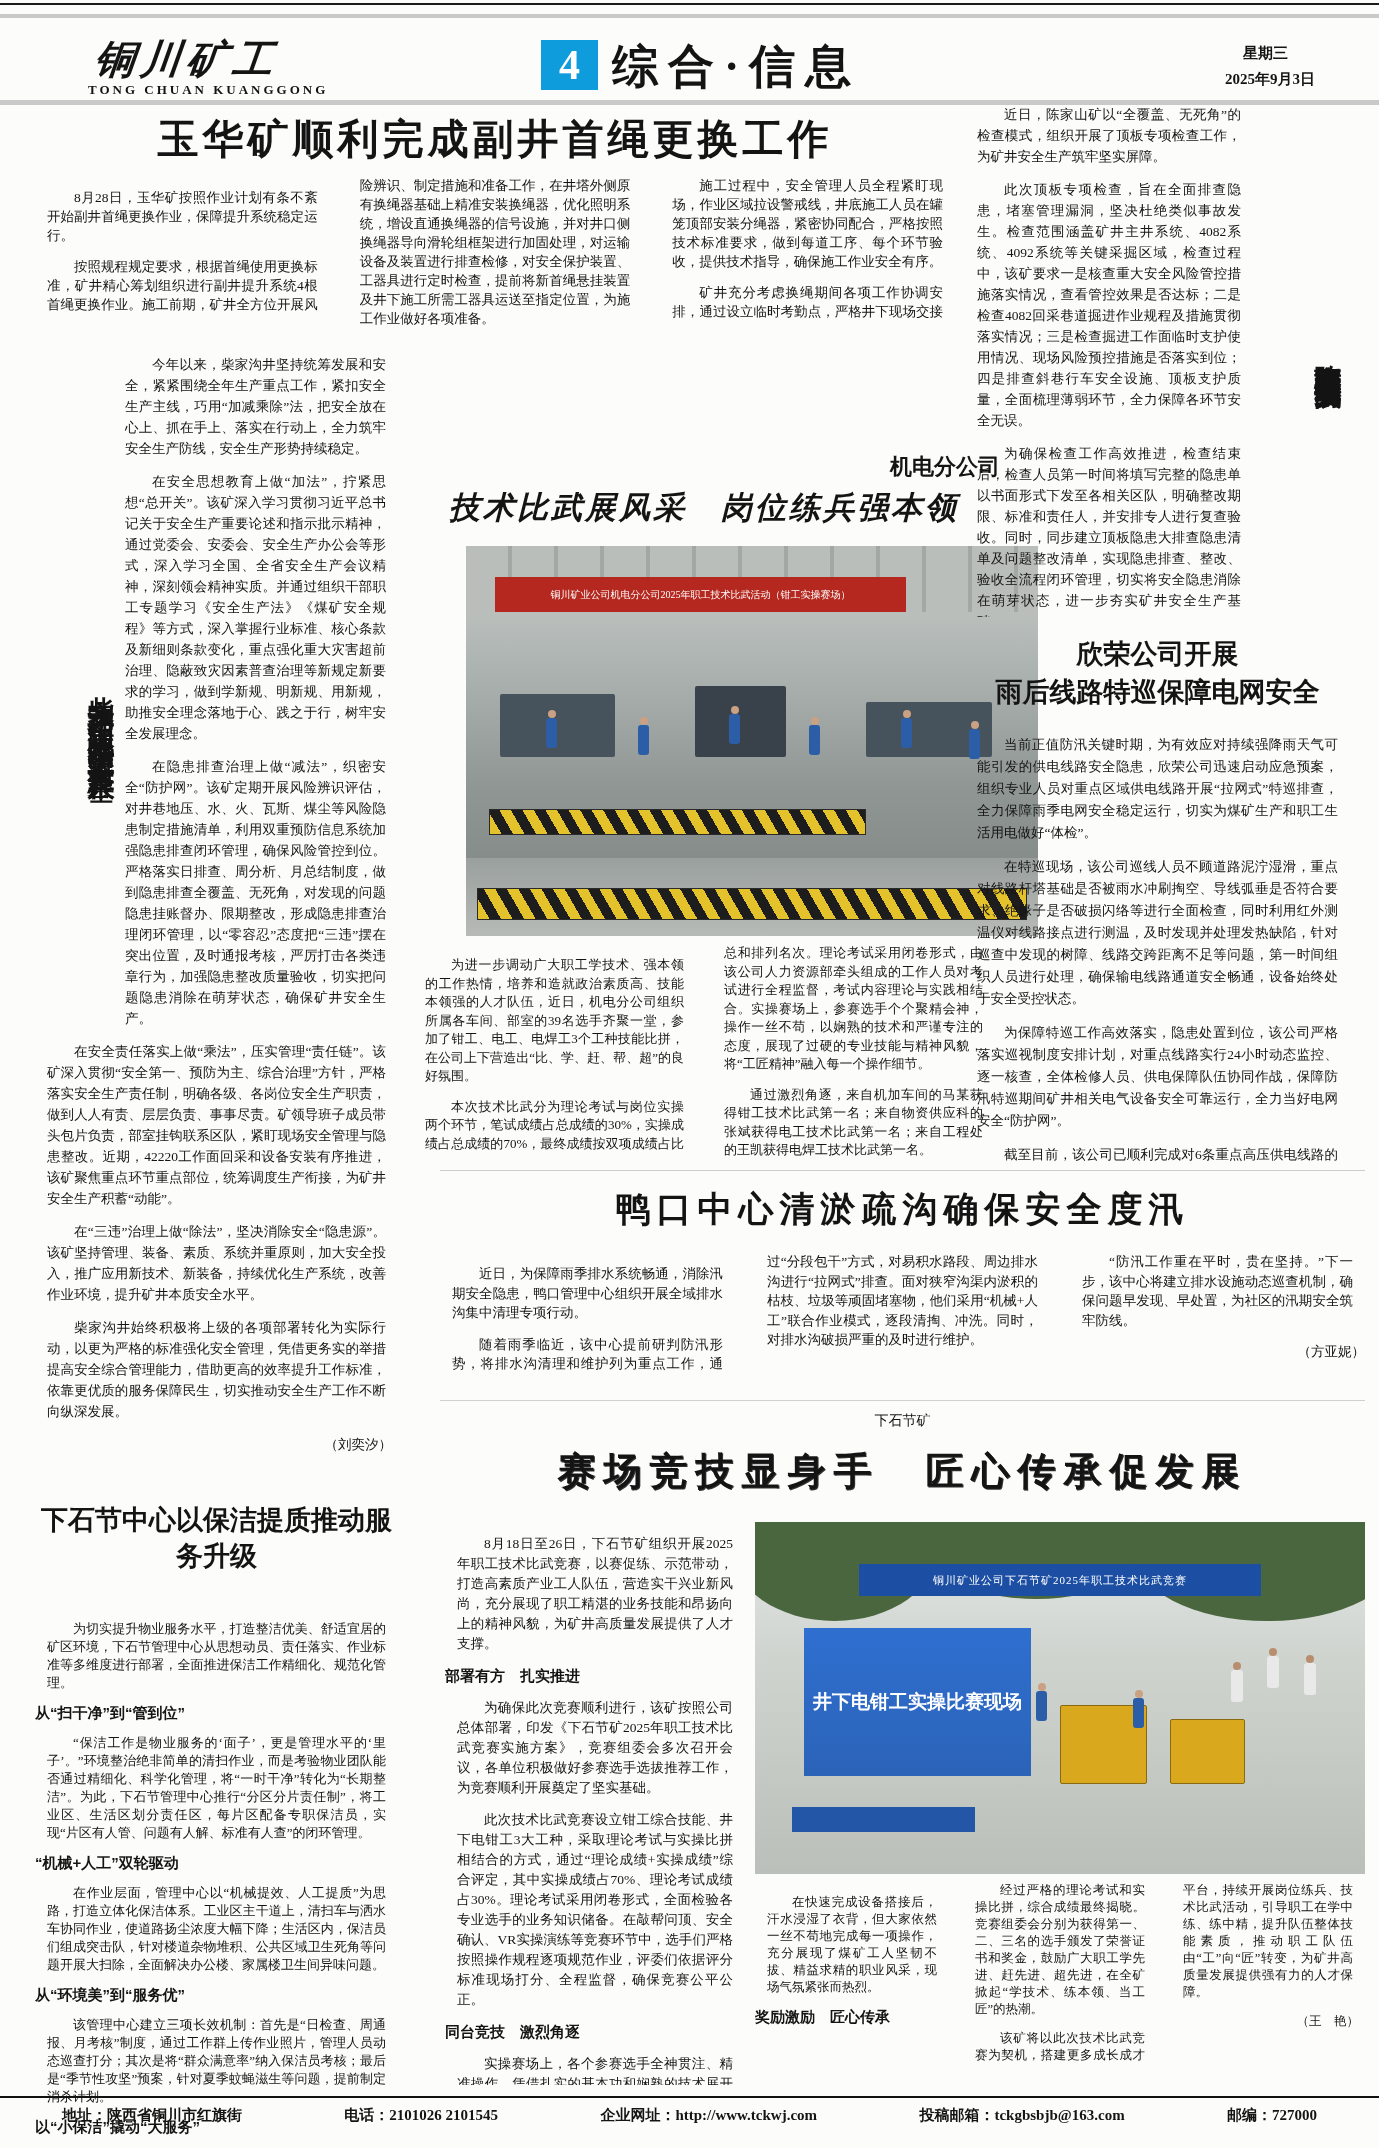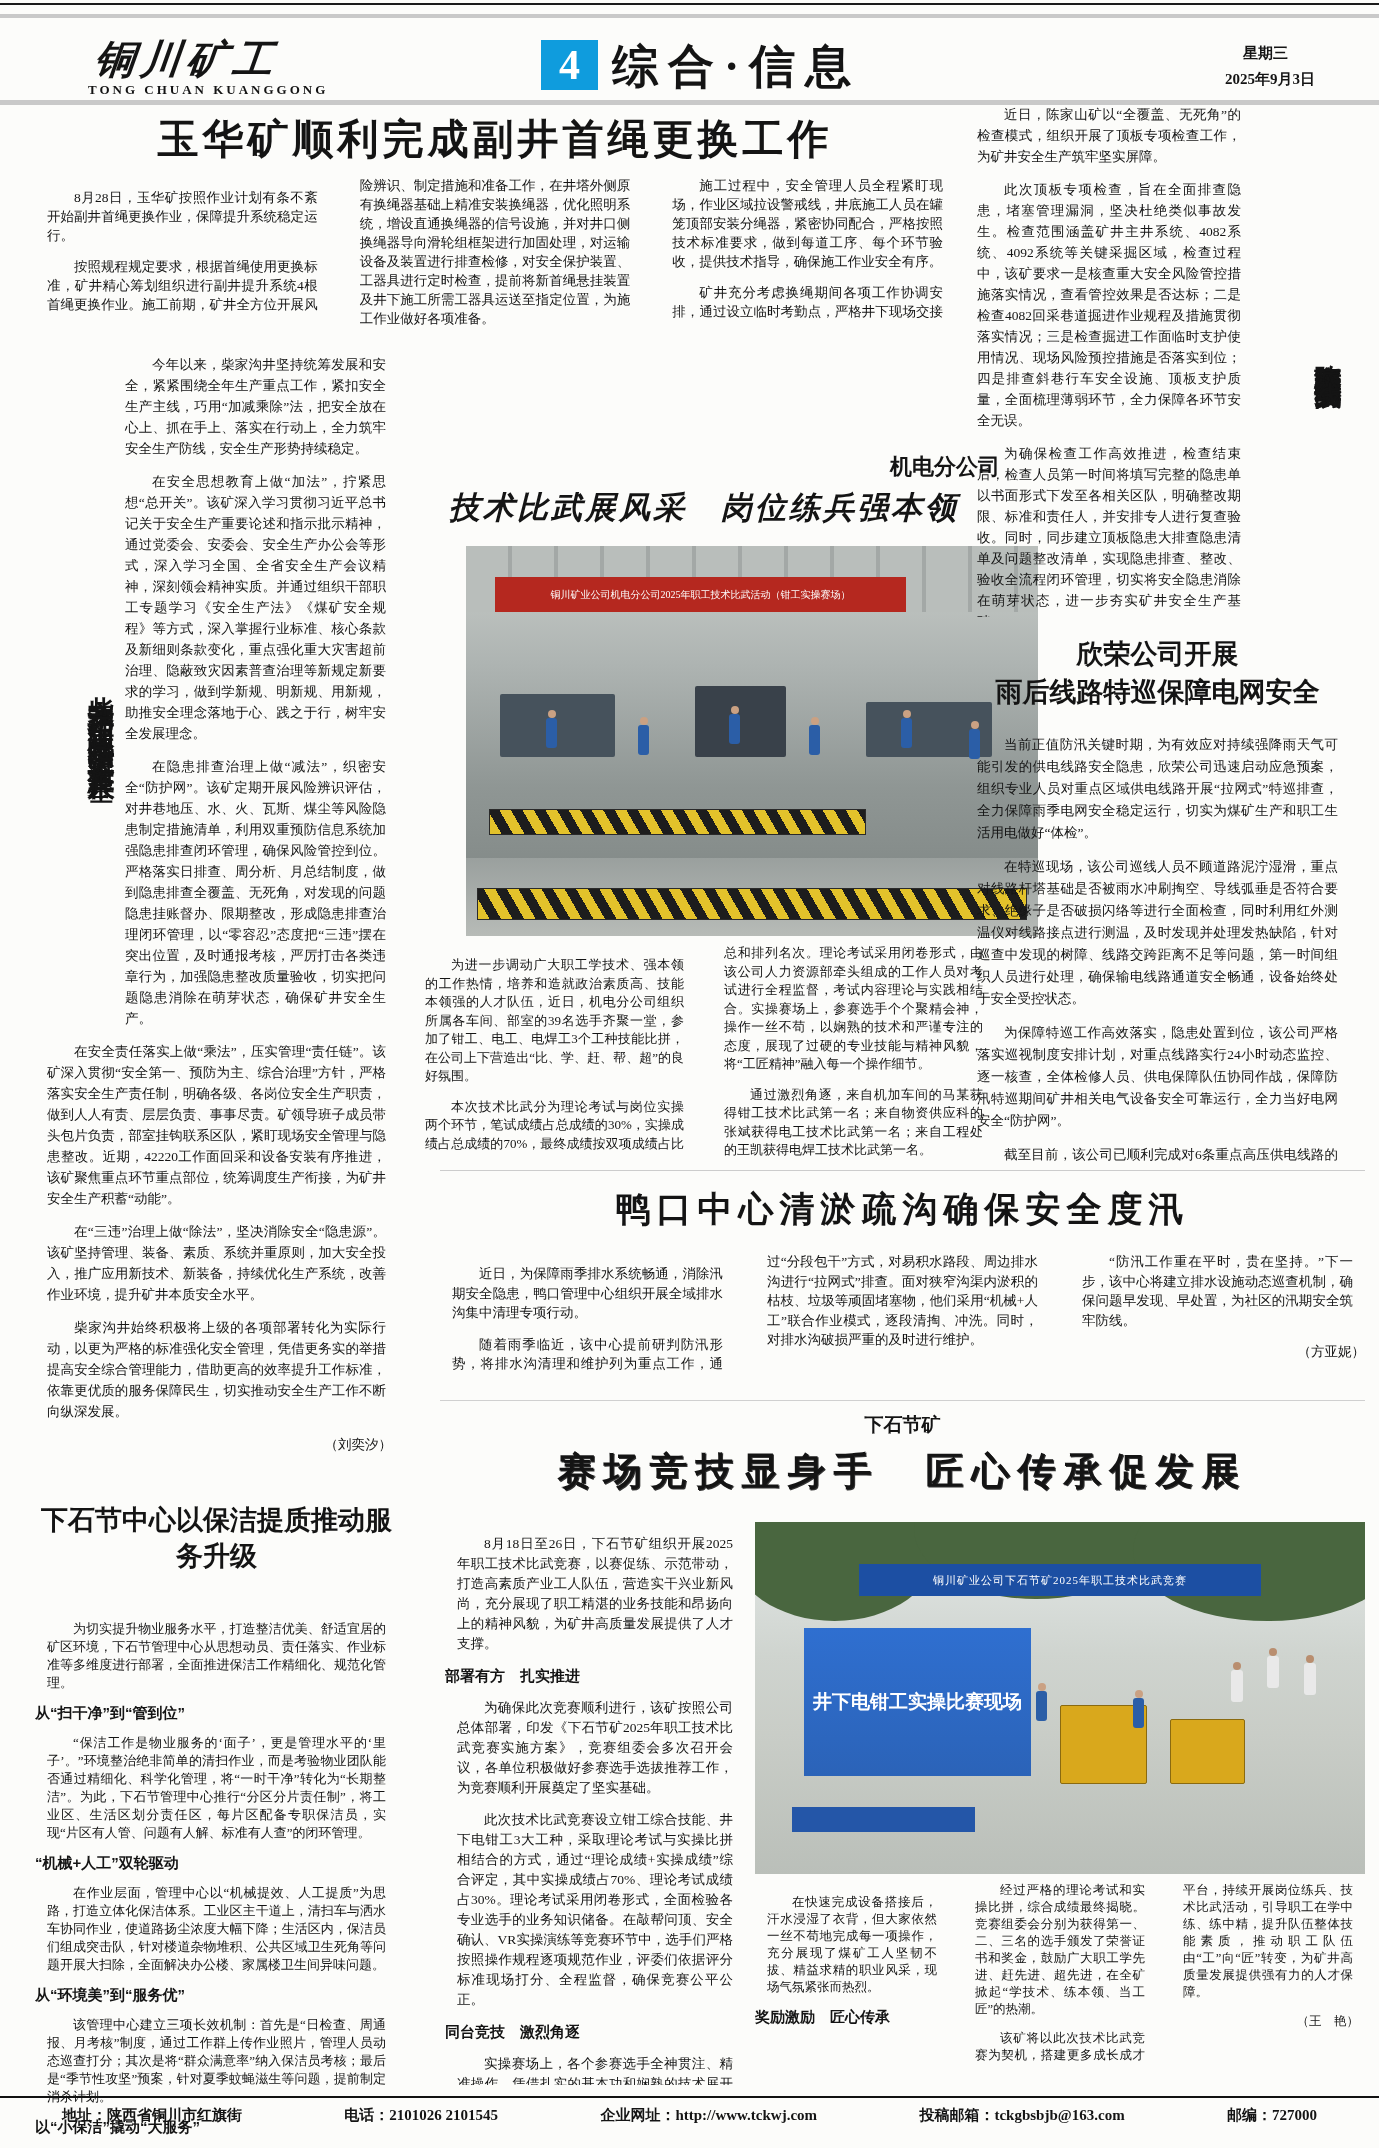--- a/index.html
+++ b/index.html
@@ -82,21 +82,21 @@
             column-count:3;column-gap:20px;}
   .inline-byline{display:block;text-align:right;}
   
   .xsc-head{left:35px;top:1502px;width:363px;text-align:center;font-size:27px;font-weight:bold;
             font-family:"Liberation Sans","DejaVu Sans",sans-serif;}
   .xsc-body{left:35px;top:1608px;width:363px;height:532px;font-size:13px;line-height:18px;}
   .subhead{text-align:center;font-weight:bold;font-size:15px;text-indent:0 !important;
            font-family:"Liberation Sans","DejaVu Sans",sans-serif;margin:4px 0 !important;}
   
   .xsm-rule{left:440px;top:1400px;width:925px;height:1px;background:#d0d0d0;}
-  .xsm-kicker{left:440px;top:1412px;width:925px;text-align:center;font-size:19px;font-weight:bold;}
+  .xsm-kicker{left:440px;top:1412px;width:925px;text-align:center;font-size:14px;font-weight:normal;}
   .xsm-head{left:440px;top:1446px;width:925px;text-align:center;font-size:38px;font-weight:900;
             letter-spacing:8px;font-family:"Liberation Sans","DejaVu Sans",sans-serif;
             text-shadow:1px 1px 0 #333;}
   .xsm-left{left:445px;top:1522px;width:300px;height:563px;font-size:13.5px;line-height:20px;}
   .xsm-photo{left:755px;top:1522px;width:610px;height:352px;}
   .xsm-bottom{left:755px;top:1882px;width:610px;height:203px;font-size:12.5px;line-height:17px;
               column-count:3;column-gap:14px;}
   
   .foot-rule{left:0;top:2096px;width:100%;height:2px;background:#111;}
   .footer-row{left:0;top:2106px;width:100%;display:flex;justify-content:space-between;

